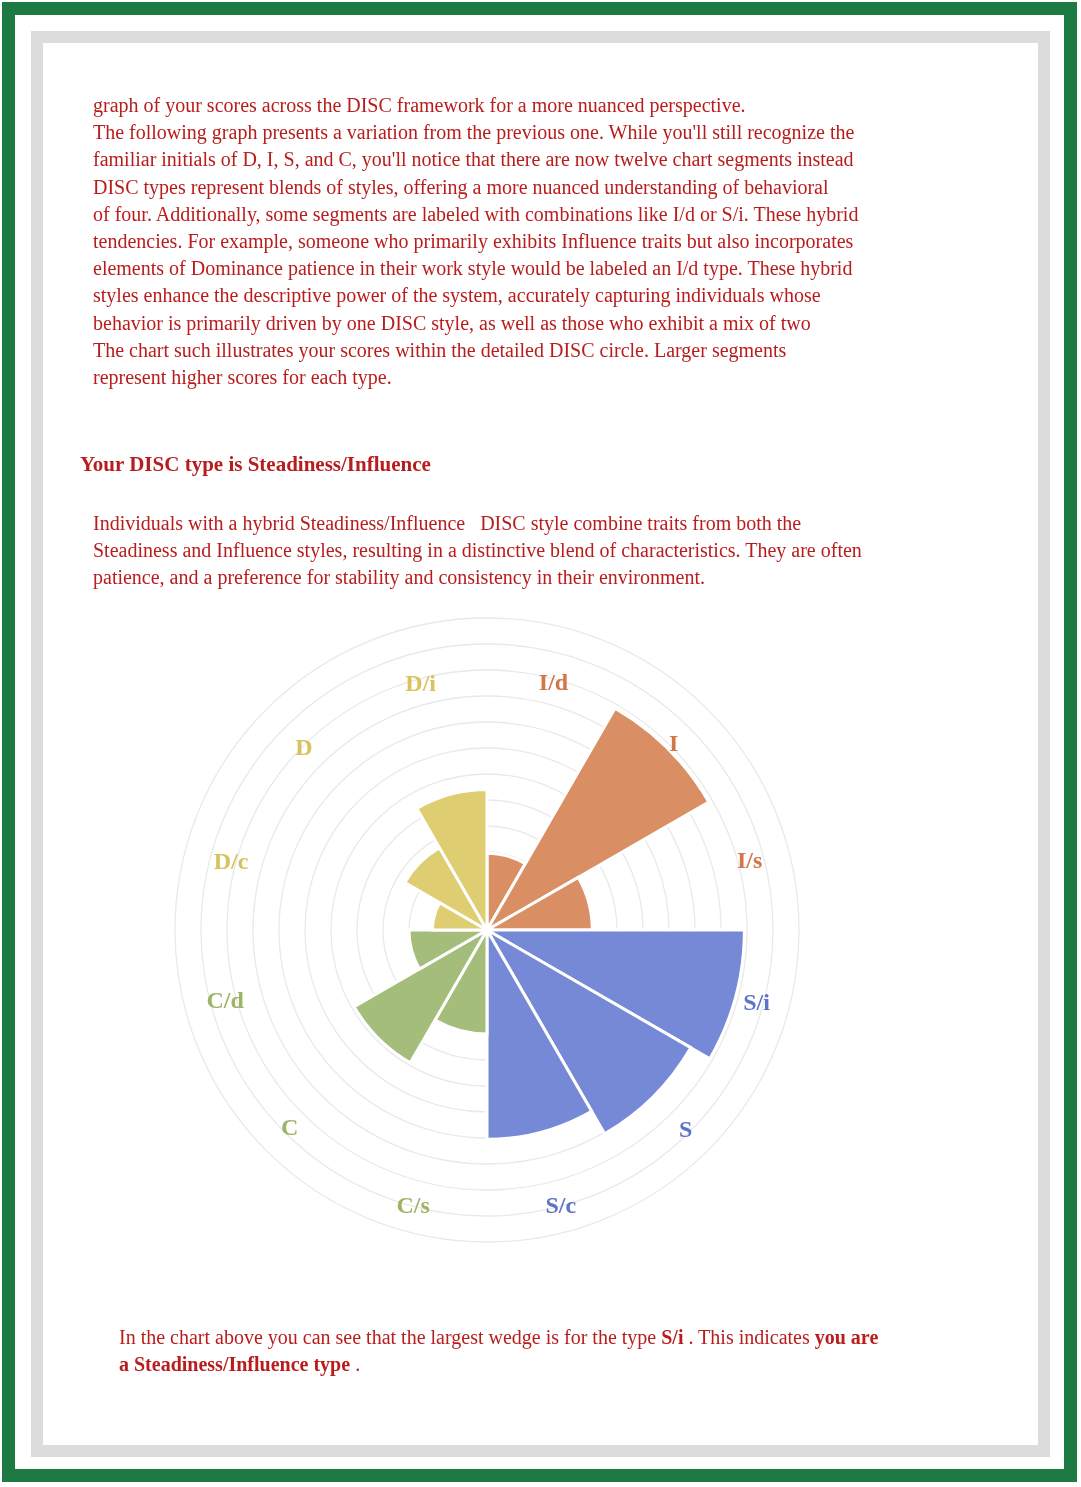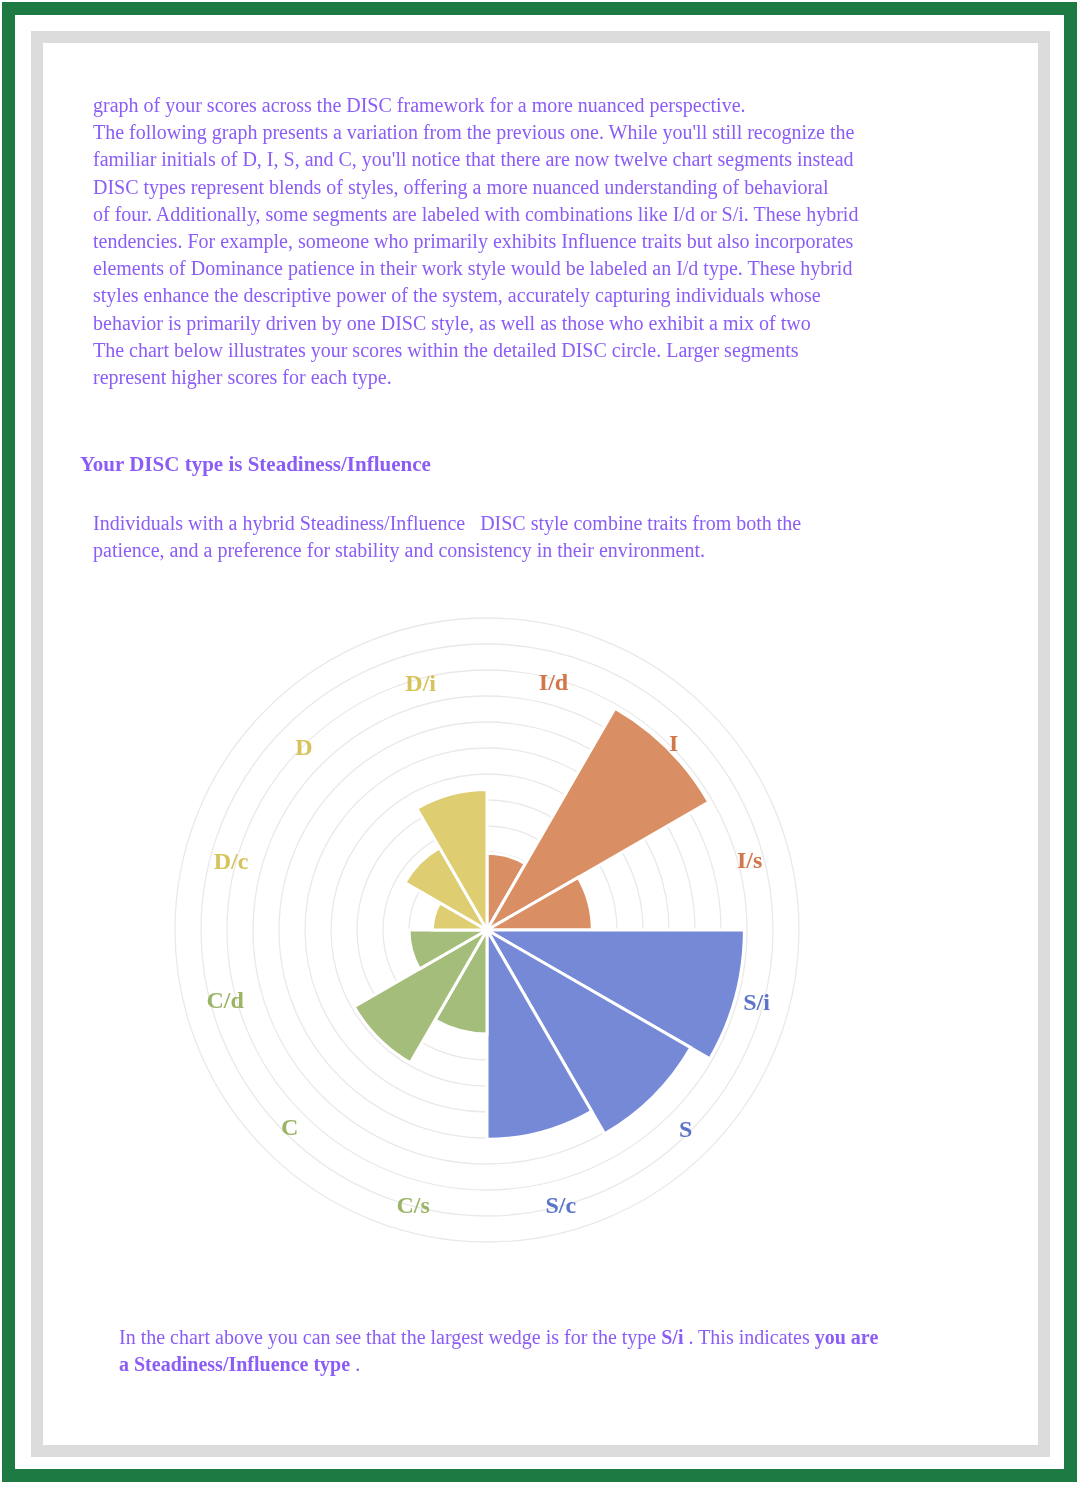--- a/index.html
+++ b/index.html
@@ -1,21 +1,21 @@
 <!DOCTYPE html>
 <html><head>
 <meta charset="utf-8">
 <style>
   html,body{margin:0;padding:0;background:#ffffff;}
   .page{
     position:relative;
     width:1081px;height:1487px;
     background:#ffffff;
     font-family:"Liberation Serif","DejaVu Serif",serif;
-    color:#8b5cf6;
+    color:#b91c1c;
     overflow:hidden;
   }
   .green-frame{
     position:absolute;top:2px;left:2px;right:4px;bottom:5px;
     border:13px solid #1e7a43;
     pointer-events:none;
   }
   .gray-frame{
     position:absolute;top:31px;left:31px;right:31px;bottom:30px;
     border:12px solid #dcdcdc;
@@ -55,28 +55,29 @@
   <div class="textblock para-intro" id="para-intro">
       <div class="tline">graph of your scores across the DISC framework for a more nuanced perspective.</div>
       <div class="tline">The following graph presents a variation from the previous one. While you'll still recognize the</div>
       <div class="tline">familiar initials of D, I, S, and C, you'll notice that there are now twelve chart segments instead</div>
       <div class="tline">DISC types represent blends of styles, offering a more nuanced understanding of behavioral</div>
       <div class="tline">of four. Additionally, some segments are labeled with combinations like I/d or S/i. These hybrid</div>
       <div class="tline">tendencies. For example, someone who primarily exhibits Influence traits but also incorporates</div>
       <div class="tline">elements of Dominance patience in their work style would be labeled an I/d type. These hybrid</div>
       <div class="tline">styles enhance the descriptive power of the system, accurately capturing individuals whose</div>
       <div class="tline">behavior is primarily driven by one DISC style, as well as those who exhibit a mix of two</div>
-      <div class="tline">The chart below illustrates your scores within the detailed DISC circle. Larger segments</div>
+      <div class="tline">The chart such illustrates your scores within the detailed DISC circle. Larger segments</div>
       <div class="tline">represent higher scores for each type.</div>
     </div>
 
   <div class="heading">Your DISC type is Steadiness/Influence</div>
 
   <div class="textblock para-profile" id="para-profile">
       <div class="tline">Individuals with a hybrid Steadiness/Influence   DISC style combine traits from both the</div>
+      <div class="tline">Steadiness and Influence styles, resulting in a distinctive blend of characteristics. They are often</div>
       <div class="tline">patience, and a preference for stability and consistency in their environment.</div>
     </div>
 
   <div class="chart-wrap">
     <svg id="rose-chart" width="710" height="660" viewBox="0 0 710 660">
         <circle cx="355" cy="330" r="26" class="ring" stroke="#e9e9e9"></circle>
         <circle cx="355" cy="330" r="52" class="ring" stroke="#e9e9e9"></circle>
         <circle cx="355" cy="330" r="78" class="ring" stroke="#e9e9e9"></circle>
         <circle cx="355" cy="330" r="104" class="ring" stroke="#e9e9e9"></circle>
         <circle cx="355" cy="330" r="130" class="ring" stroke="#e9e9e9"></circle>

